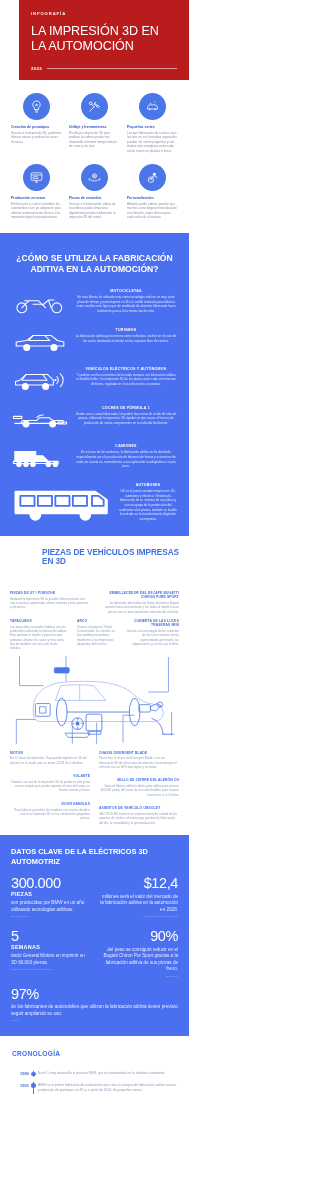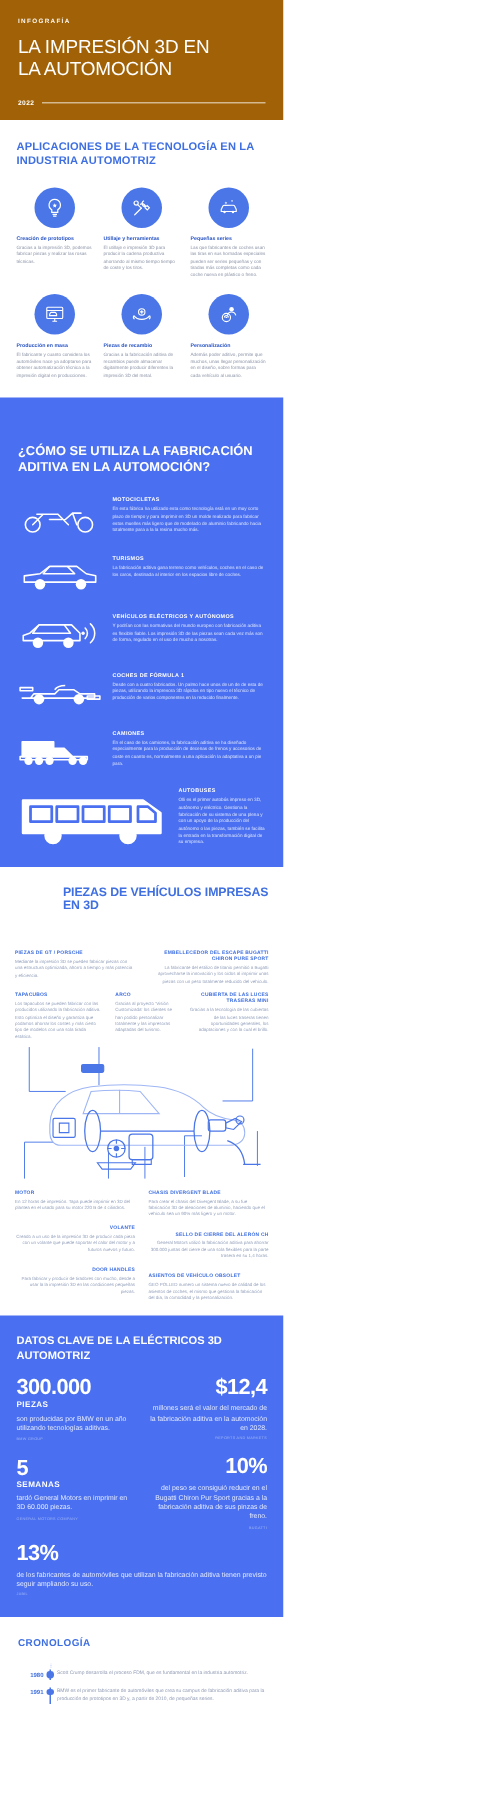--- a/index.html
+++ b/index.html
@@ -8,22 +8,23 @@
     background: #ffffff;
     font-family: "Liberation Sans", sans-serif;
     -webkit-font-smoothing: antialiased;
   }
   body { width: 189px; overflow-x: hidden; }
 
   .page { width: 189px; position: relative; }
 
   
   .header {
-    background: #a16207;
+    background: #b91c1c;
     padding: 11px 12px 9px 12px;
+    margin-left: 19px;
   }
   .kicker {
     color: #ffffff;
     font-size: 4.2px;
     font-weight: 700;
     letter-spacing: 0.9px;
     text-transform: uppercase;
     opacity: .95;
     margin-bottom: 8px;
   }
@@ -86,21 +87,22 @@
   }
   .app-body {
     color: #8b93a6;
     font-size: 3.1px;
     line-height: 1.45;
   }
 
   
   .sec-how {
     background: #4a6ff0;
-    padding: 30px 12px 14px 12px;
+    padding: 20px 12px 14px 12px;
+    text-align: center;
   }
   .sec-head-white {
     color: #ffffff;
     font-size: 8.6px;
     font-weight: 700;
     line-height: 1.3;
     margin-bottom: 14px;
   }
   .veh-row {
     display: flex;
@@ -170,21 +172,21 @@
     line-height: 1.3;
     margin-bottom: 10px;
   }
   .data-grid { display: flex; gap: 10px; }
   .data-col { flex: 1; min-width: 0; }
   .data-col.right { text-align: right; }
   .stat { margin-bottom: 11px; }
   .stat-num {
     color: #ffffff;
     font-size: 14.5px;
-    font-weight: 700;
+    font-weight: 400;
     line-height: 1.05;
     letter-spacing: -0.4px;
   }
   .stat-unit {
     color: #ffffff;
     font-size: 5.4px;
     font-weight: 700;
     letter-spacing: .3px;
     line-height: 1.2;
     margin-top: 0px;
@@ -273,21 +275,20 @@
       <div>LA IMPRESIÓN 3D EN</div>
       <div>LA AUTOMOCIÓN</div>
     </div>
     <div class="year-row">
       <span class="yr">2022</span>
       <span class="rule"></span>
     </div>
   </div>
 
   <div class="sec-apps">
-    <div class="sec-head-blue">APLICACIONES DE LA TECNOLOGÍA EN LA INDUSTRIA AUTOMOTRIZ</div>
     <div class="app-grid">
 
       <div class="app-cell">
         <div class="app-icon">
           <svg viewBox="0 0 24 24" fill="none" stroke="#fff" stroke-width="1.3">
             <path d="M12 3a6 6 0 0 0-3.2 11.1V17h6.4v-2.9A6 6 0 0 0 12 3z"></path>
             <path d="M9.6 19h4.8M10.2 21h3.6"></path>
             <path d="M12 7.2l.7 1.5 1.6.2-1.2 1.1.3 1.6-1.4-.8-1.4.8.3-1.6-1.2-1.1 1.6-.2z" fill="#fff" stroke="none"></path>
           </svg>
         </div>
@@ -600,29 +601,29 @@
         </div>
       </div>
 
       <div class="data-col right">
         <div class="stat">
           <div class="stat-num">$12,4</div>
           <div class="stat-body">millones será el valor del mercado de la fabricación aditiva en la automoción en 2028.</div>
           <div class="stat-src">REPORTS AND MARKETS</div>
         </div>
         <div class="stat">
-          <div class="stat-num">10%</div>
+          <div class="stat-num">90%</div>
           <div class="stat-body">del peso se consiguió reducir en el Bugatti Chiron Pur Sport gracias a la fabricación aditiva de sus pinzas de freno.</div>
           <div class="stat-src">BUGATTI</div>
         </div>
       </div>
     </div>
 
     <div class="stat" style="margin-top:-2px;margin-bottom:0">
-      <div class="stat-num">13%</div>
+      <div class="stat-num">97%</div>
       <div class="stat-body">de los fabricantes de automóviles que utilizan la fabricación aditiva tienen previsto seguir ampliando su uso.</div>
       <div class="stat-src">JABIL</div>
     </div>
   </div>
 
   <div class="sec-chrono">
     <div class="chrono-head">CRONOLOGÍA</div>
     <div class="tl">
       <div class="tl-top-dots">⋮</div>
 

